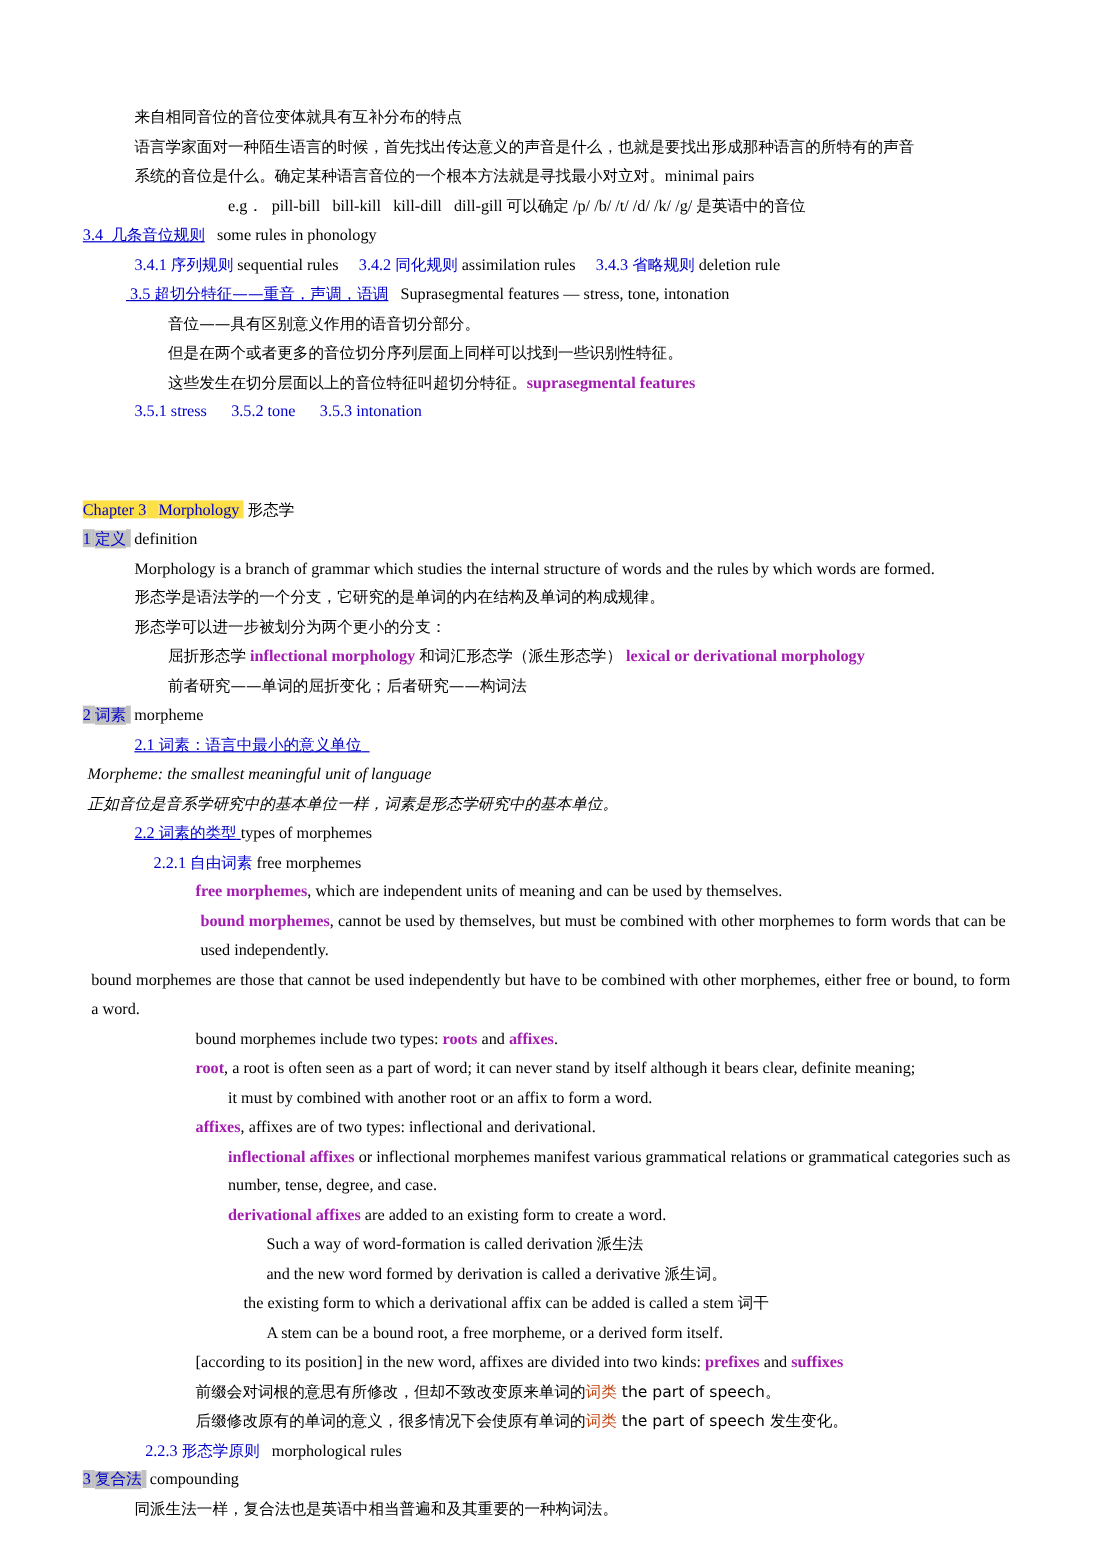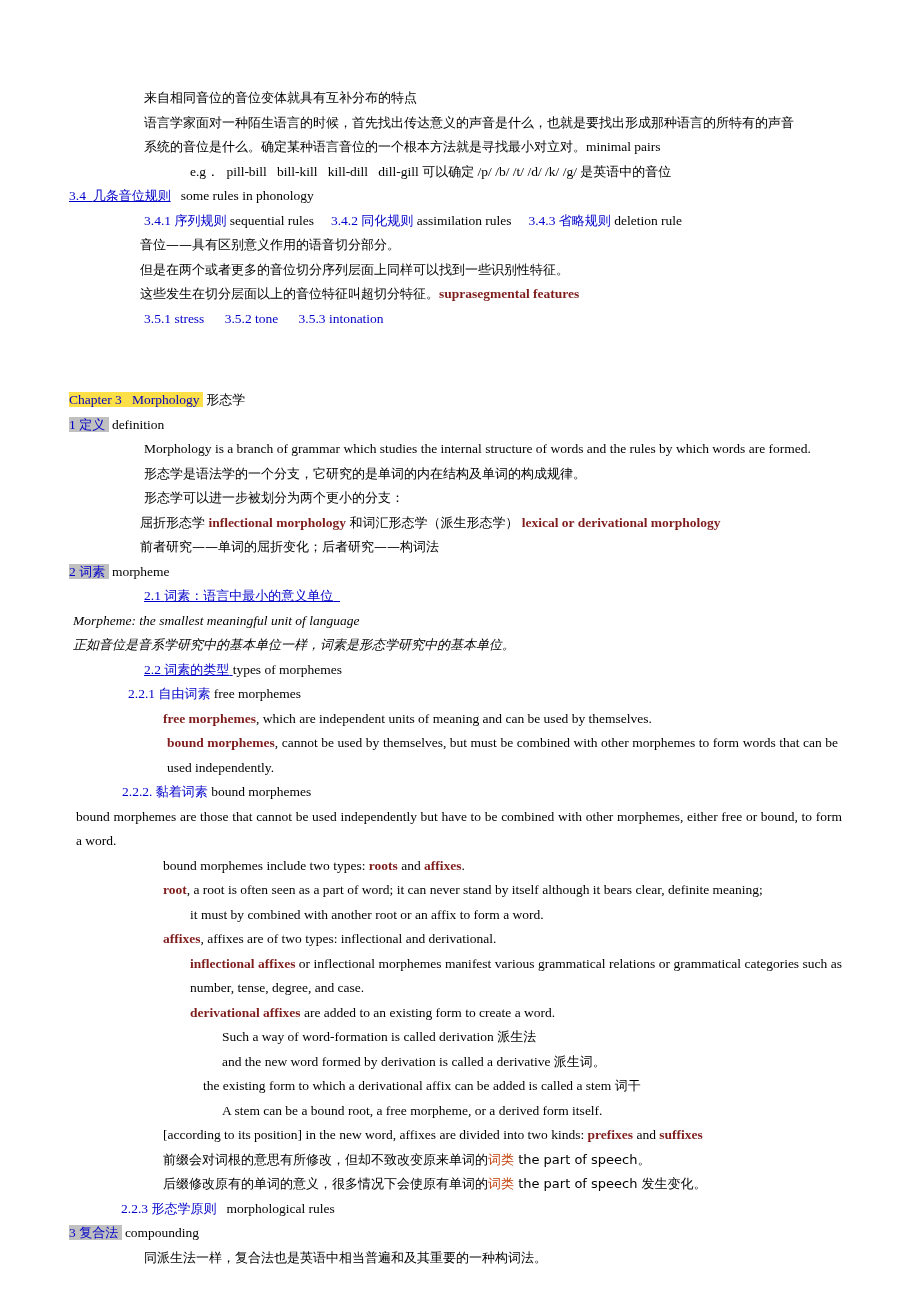--- a/index.html
+++ b/index.html
@@ -33,28 +33,28 @@
     display: block;
     white-space: nowrap;
     height: 24.5px;
     line-height: 24.5px;
     font-size: 13.5px;
   }
 
   
   .i0  { padding-left: 69px; }
   .i05 { padding-left: 105px; }
-  .i1  { padding-left: 112px; margin-left: 32px; }
+  .i1  { padding-left: 112px; }
   .i15 { padding-left: 118px; }
   .i2  { padding-left: 140px; }
   .i3  { padding-left: 73px; font-style: italic; }
   .i4  { padding-left: 190px; }
 
   .blue   { color: #0000c8; }
-  .red    { color: #7f1d1d; font-weight: bold; }
+  .red    { color: #a21caf; font-weight: bold; }
   .pink   { color: #c2410c; }
   .ul     { text-decoration: underline; }
   .hl-yellow { background: #fde047; }
   .hl-gray   { background: #c0c0c0; }
 
   .cn { font-family: "DejaVu Sans", "Liberation Sans", sans-serif; font-size: 13px; }
 
   .spacer-lg { height: 57px; }
 
   
@@ -78,20 +78,21 @@
   <div class="ln i1"><span class="cn">语言学家面对一种陌生语言的时候，首先找出传达意义的声音是什么，也就是要找出形成那种语言的所特有的声音</span></div>
 
   <div class="ln i1"><span class="cn">系统的音位是什么。确定某种语言音位的一个根本方法就是寻找最小对立对。</span><span>minimal pairs</span></div>
 
   <div class="ln i4"><span>e.g．</span>&nbsp;&nbsp;<span>pill-bill&nbsp;&nbsp;&nbsp;bill-kill&nbsp;&nbsp;&nbsp;kill-dill&nbsp;&nbsp;&nbsp;dill-gill</span>&nbsp;<span class="cn">可以确定</span>&nbsp;<span>/p/ /b/ /t/ /d/ /k/ /g/</span>&nbsp;<span class="cn">是英语中的音位</span></div>
 
   <div class="ln i0"><span class="blue ul">3.4</span><span class="blue ul">&nbsp;&nbsp;</span><span class="blue ul cn">几条音位规则</span>&nbsp;&nbsp;&nbsp;<span>some rules in phonology</span></div>
 
   <div class="ln i1"><span class="blue">3.4.1</span>&nbsp;<span class="blue cn">序列规则</span>&nbsp;<span>sequential rules</span>&nbsp;&nbsp;&nbsp;&nbsp;&nbsp;<span class="blue">3.4.2</span>&nbsp;<span class="blue cn">同化规则</span>&nbsp;<span>assimilation rules</span>&nbsp;&nbsp;&nbsp;&nbsp;&nbsp;<span class="blue">3.4.3</span>&nbsp;<span class="blue cn">省略规则</span>&nbsp;<span>deletion rule</span></div>
 
+  <div class="ln i05"><span class="blue ul">&nbsp;</span><span class="blue ul">3.5</span><span class="blue ul">&nbsp;</span><span class="blue ul cn">超切分特征——重音，声调，语调</span>&nbsp;&nbsp;&nbsp;<span>Suprasegmental features — stress, tone, intonation</span></div>
 
   <div class="ln i2"><span class="cn">音位——具有区别意义作用的语音切分部分。</span></div>
   <div class="ln i2"><span class="cn">但是在两个或者更多的音位切分序列层面上同样可以找到一些识别性特征。</span></div>
   <div class="ln i2"><span class="cn">这些发生在切分层面以上的音位特征叫超切分特征。</span><span class="red">suprasegmental features</span></div>
 
   <div class="ln i1"><span class="blue">3.5.1 stress</span>&nbsp;&nbsp;&nbsp;&nbsp;&nbsp;&nbsp;<span class="blue">3.5.2 tone</span>&nbsp;&nbsp;&nbsp;&nbsp;&nbsp;&nbsp;<span class="blue">3.5.3 intonation</span></div>
 
   <div class="spacer-lg"></div>
 
   <div class="ln i0"><span class="blue hl-yellow">Chapter 3</span><span class="hl-yellow">&nbsp;&nbsp;&nbsp;</span><span class="blue hl-yellow">Morphology</span><span class="hl-yellow">&nbsp;</span>&nbsp;<span class="cn">形态学</span></div>
@@ -114,21 +115,20 @@
   <div class="ln i3"><span class="cn">正如音位是音系学研究中的基本单位一样，词素是形态学研究中的基本单位。</span></div>
 
   <div class="ln i1"><span class="blue ul">2.2</span><span class="blue ul">&nbsp;</span><span class="blue ul cn">词素的类型</span><span class="blue ul">&nbsp;</span><span>types of morphemes</span></div>
 
   <div class="ln i15" style="padding-left:128px;"><span class="blue">2.2.1</span>&nbsp;<span class="blue cn">自由词素</span>&nbsp;<span>free morphemes</span></div>
 
   <div class="ln" style="padding-left:163px;"><span class="red">free morphemes</span><span>, which are independent units of meaning and can be used by themselves.</span></div>
 
   <div class="para para-box-2"><span class="red">bound morphemes</span><span>, cannot be used by themselves, but must be combined with other morphemes to form words that can be used independently.</span></div>
 
-  <div class="ln i15" style="padding-left:122px;"><span class="blue">2.2.2.</span>&nbsp;<span class="blue cn">黏着词素</span>&nbsp;<span>bound morphemes</span></div>
 
   <div class="para" style="padding-left:76px;padding-right:78px;text-align:justify;"><span>bound morphemes are those that cannot be used independently but have to be combined with other morphemes, either free or bound, to form a word.</span></div>
 
   <div class="ln" style="padding-left:163px;"><span>bound morphemes include two types: </span><span class="red">roots</span><span> and </span><span class="red">affixes</span><span>.</span></div>
 
   <div class="ln" style="padding-left:163px;"><span class="red">root</span><span>, a root is often seen as a part of word; it can never stand by itself although it bears clear, definite meaning;</span></div>
 
   <div class="ln" style="padding-left:190px;"><span>it must by combined with another root or an affix to form a word.</span></div>
 
   <div class="ln" style="padding-left:163px;"><span class="red">affixes</span><span>, affixes are of two types: inflectional and derivational.</span></div>

